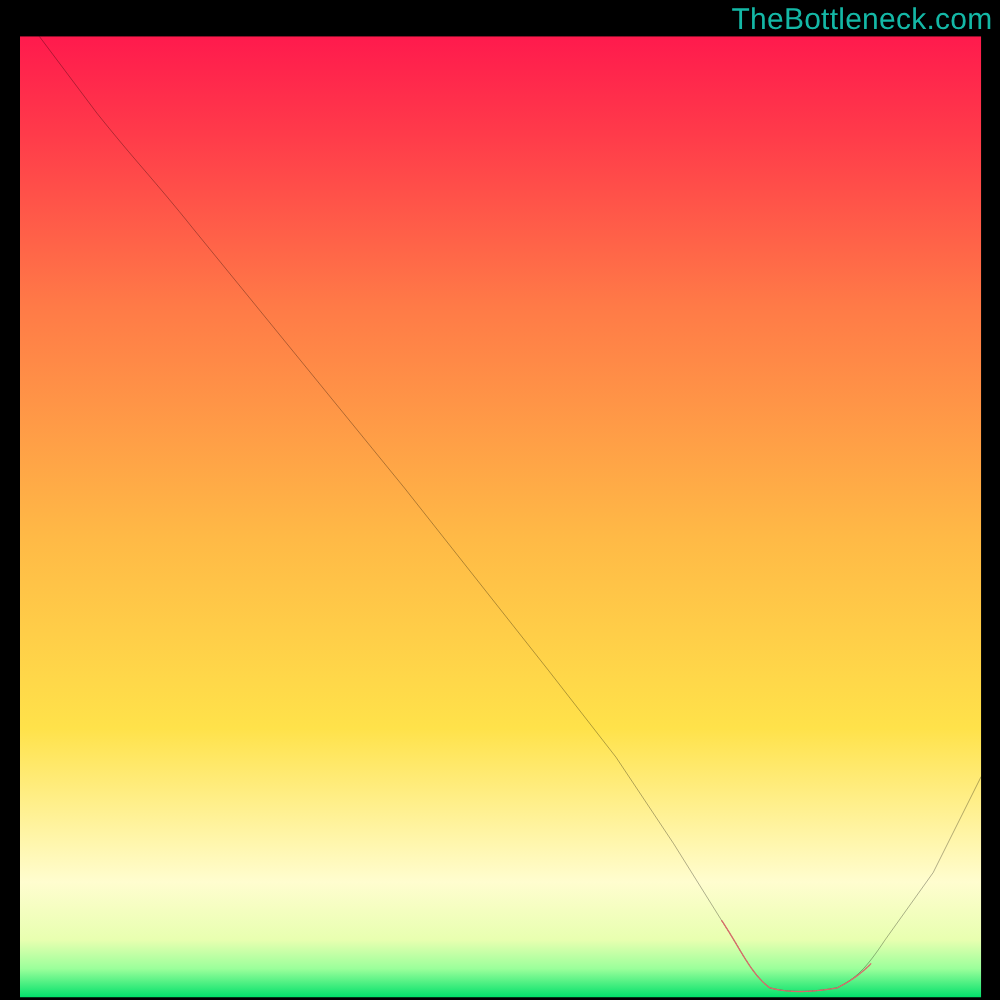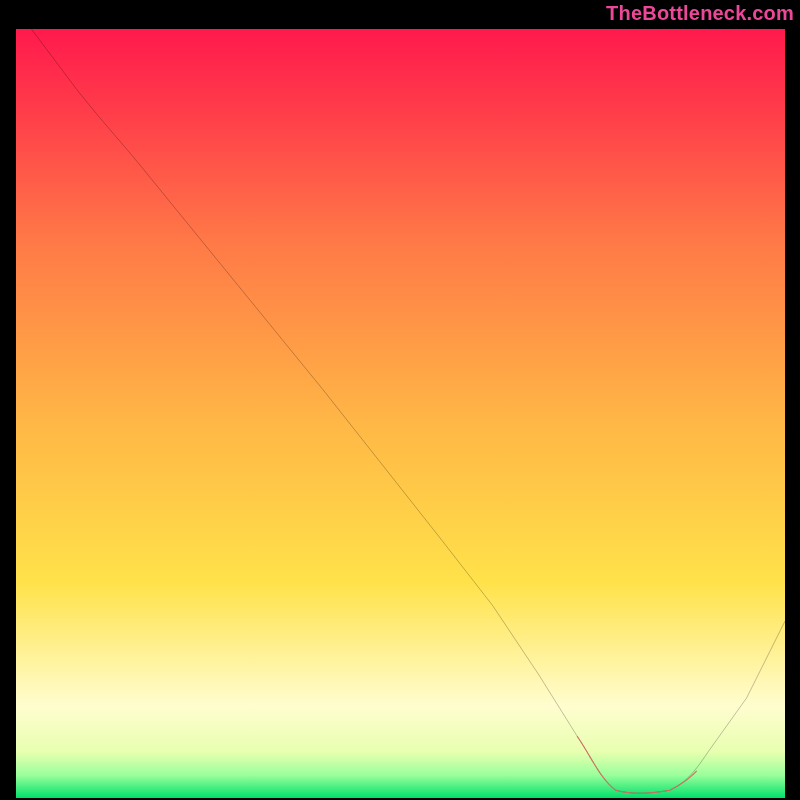--- a/index.html
+++ b/index.html
@@ -14,23 +14,23 @@
     position: relative;
     width: 800px;
     height: 800px;
     background: #000;
   }
   .brand {
     position: absolute;
     top: 2px;
     right: 6px;
     font-family: Arial, Helvetica, sans-serif;
-    font-size: 20px;
-    font-weight: 700;
-    color: #ec4899;
+    font-size: 24px;
+    font-weight: 400;
+    color: #14b8a6;
     letter-spacing: 0.2px;
   }
   svg {
     position: absolute;
     top: 29px;
     left: 16px;
     width: 769px;
     height: 769px;
     display: block;
   }

